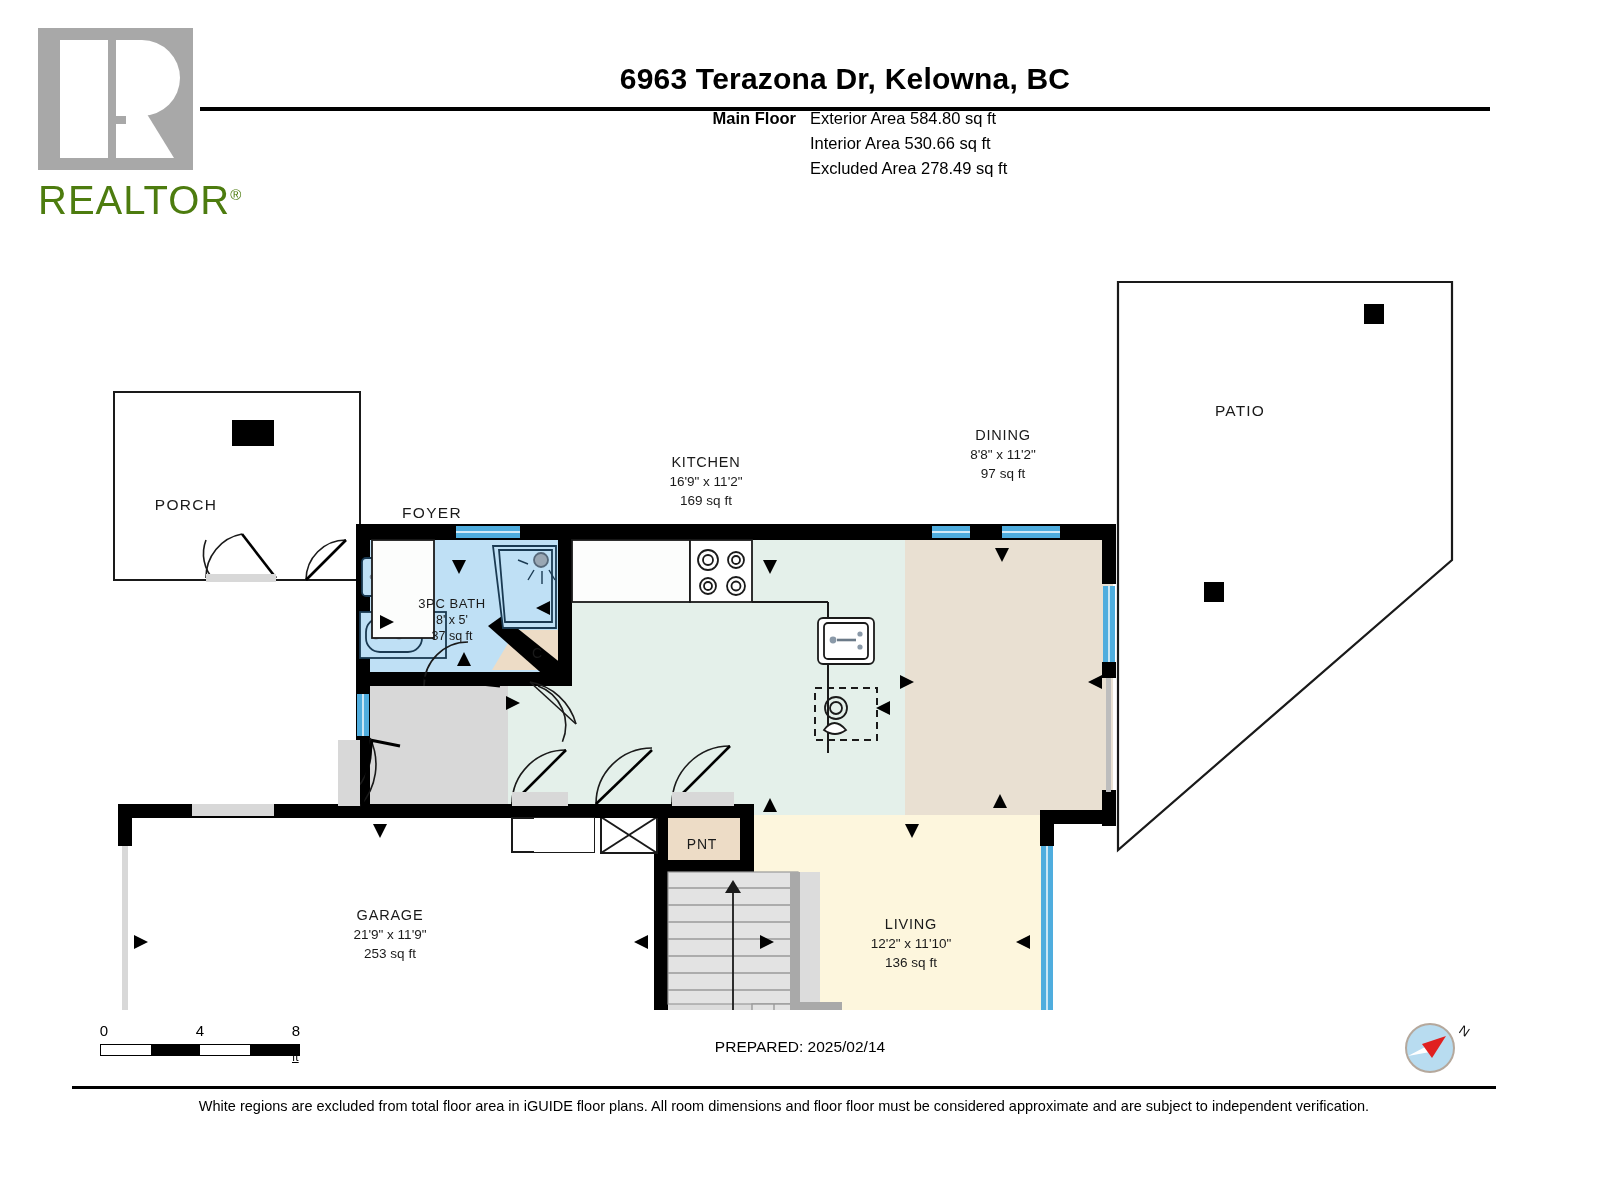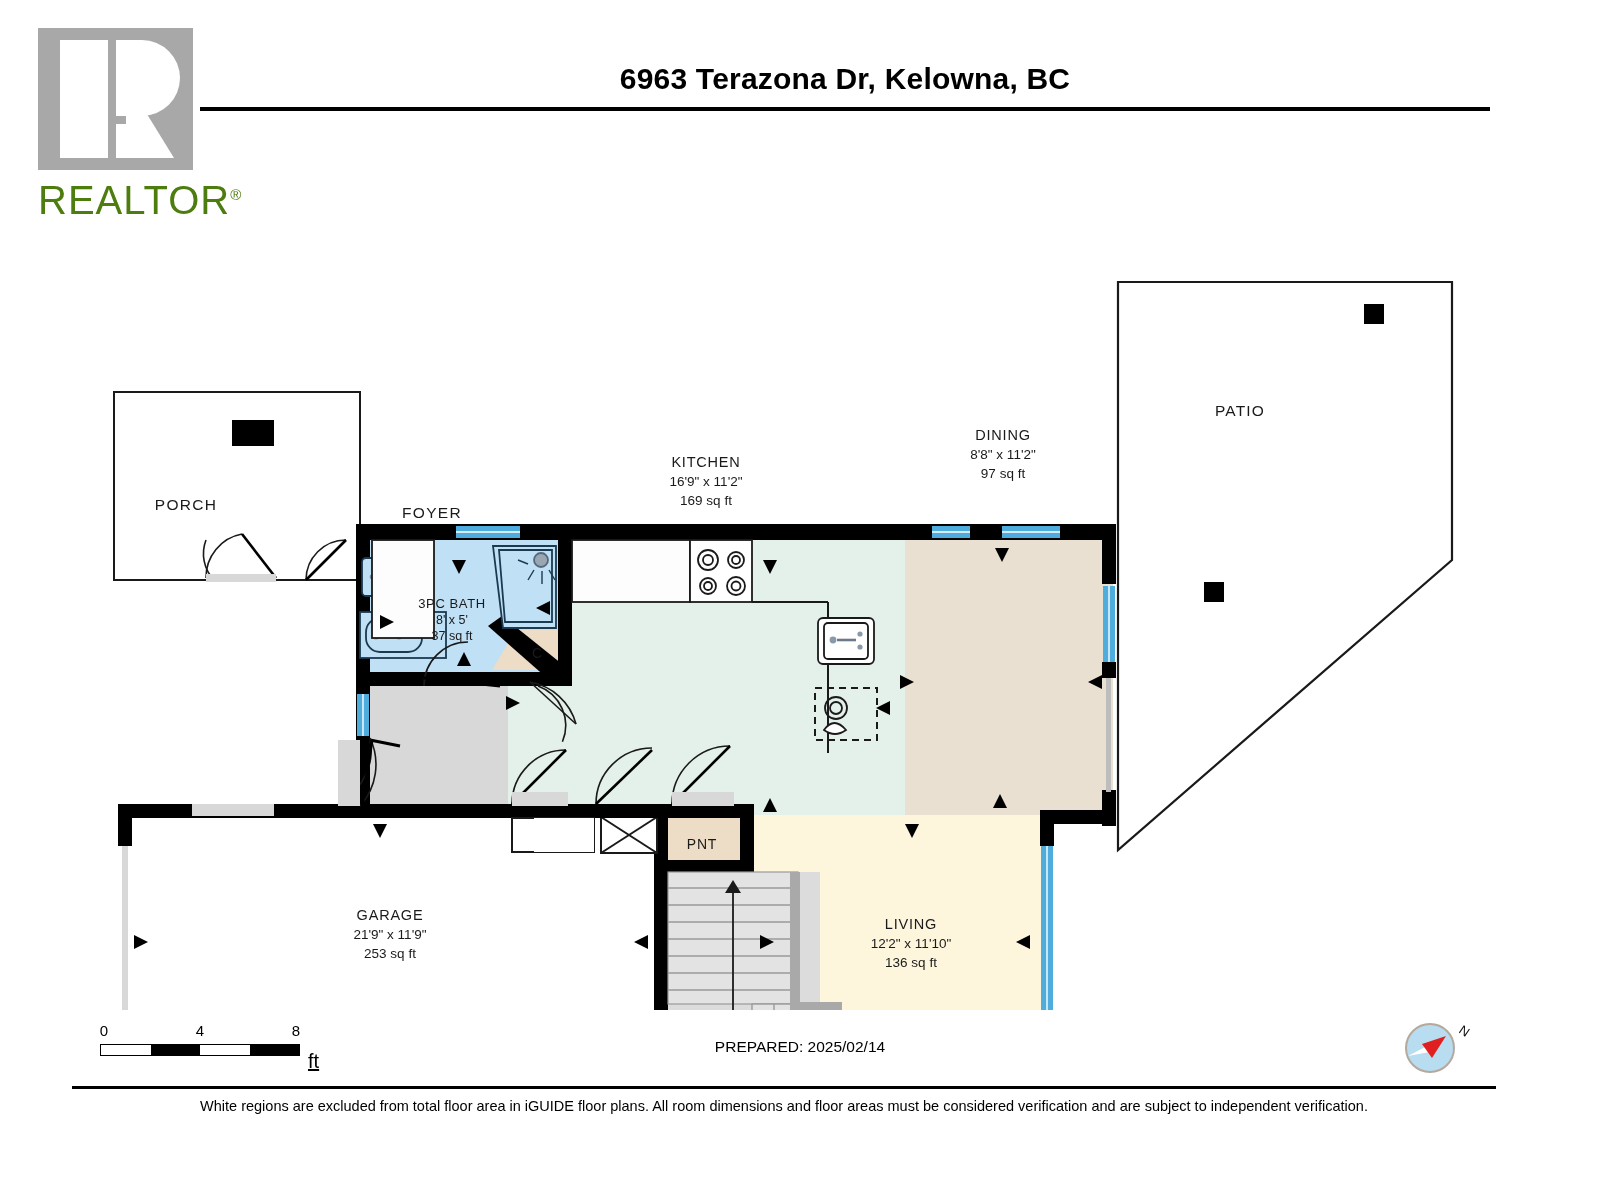--- a/index.html
+++ b/index.html
@@ -59,21 +59,21 @@
   #scalebar { position: absolute; left: 100px; top: 22px; width: 220px; }
   #scale-nums { position: relative; height: 20px; font-size: 15px; }
   #scale-nums span { position: absolute; top: 0; transform: translateX(-50%); }
   #scale-bar-graphic {
     position: relative; margin-top: 2px; width: 200px; height: 12px;
     border: 1px solid #000; box-sizing: border-box; background: #fff;
     display: flex;
   }
   #scale-bar-graphic i { display: block; height: 100%; flex: 1 1 25%; }
   #scale-bar-graphic i.dark { background: #000; }
-  #scale-unit { position: absolute; left: 208px; top: 28px; font-size: 20px; text-decoration: underline; }
+  #scale-unit { position: absolute; left: 192px; top: 28px; font-size: 12px; text-decoration: underline; }
 
   #prepared {
     position: absolute; left: 0; top: 38px; width: 1600px;
     text-align: center; font-size: 15.5px;
   }
 
   #compass { position: absolute; left: 1392px; top: 8px; width: 90px; height: 72px; }
 
   #footer-rule {
     position: absolute; left: 72px; top: 86px; width: 1424px; border-top: 3px solid #000;
@@ -101,20 +101,34 @@
       </svg>
     </div>
     <div id="realtor-word"><span>REALTOR</span><sup>®</sup></div>
   </div>
 
   <div id="title-block">
     <div id="plan-title">6963 Terazona Dr, Kelowna, BC</div>
     <div id="title-rule"></div>
   </div>
 
+  <div id="area-block">
+    <div class="area-row">
+      <div class="floor-label">Main Floor</div>
+      <div class="area-text">Exterior Area 584.80 sq ft</div>
+    </div>
+    <div class="area-row">
+      <div class="floor-spacer"></div>
+      <div class="area-text">Interior Area 530.66 sq ft</div>
+    </div>
+    <div class="area-row">
+      <div class="floor-spacer"></div>
+      <div class="area-text">Excluded Area 278.49 sq ft</div>
+    </div>
+  </div>
 </div>
 
 <div id="plan">
 <svg width="1600" height="780" viewBox="0 0 1600 780">
 
   <polygon points="1118,52 1452,52 1452,330 1118,620" fill="#ffffff" stroke="#1a1a1a" stroke-width="2.2"></polygon>
   <rect x="1364" y="74" width="20" height="20" fill="#000"></rect>
   <rect x="1204" y="352" width="20" height="20" fill="#000"></rect>
   <text class="rm-label" x="1240" y="186" font-size="15.5" letter-spacing="1.2" text-anchor="middle">PATIO</text>
 
@@ -422,14 +436,14 @@
   <div id="compass">
     <svg width="90" height="72" viewBox="0 0 90 72">
       <circle cx="38" cy="40" r="24" fill="#b8dcf0" stroke="#b5a89c" stroke-width="2"></circle>
       <path d="M16,48 L54,28 L38,44 Z" fill="#ffffff"></path>
       <path d="M54,28 L40,50 L30,36 Z" fill="#e02020"></path>
       <text x="66" y="24" font-size="13" font-family="'Liberation Sans',sans-serif" fill="#111" transform="rotate(34 66 24)">N</text>
     </svg>
   </div>
 
   <div id="footer-rule"></div>
-  <div id="disclaimer">White regions are excluded from total floor area in iGUIDE floor plans. All room dimensions and floor areas must be considered verification and are subject to independent verification.</div>
+  <div id="disclaimer">White regions are excluded from total floor area in iGUIDE floor plans. All room dimensions and floor floor must be considered approximate and are subject to independent verification.</div>
 </div>
 
 </body></html>

